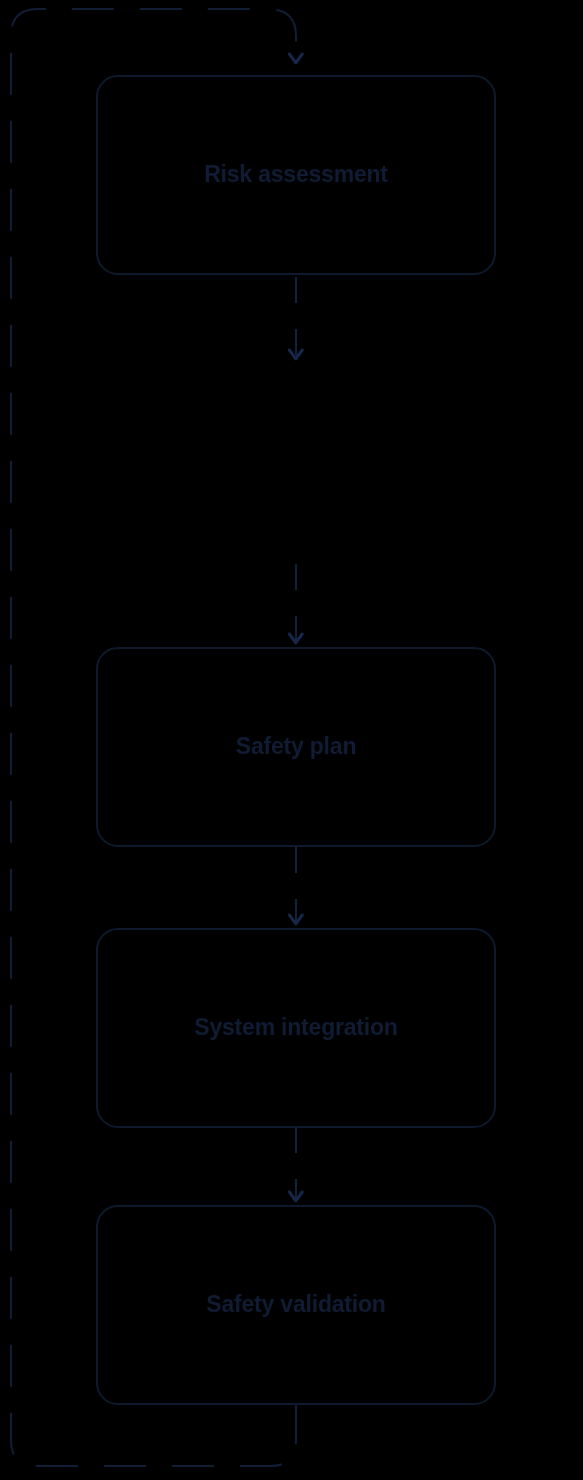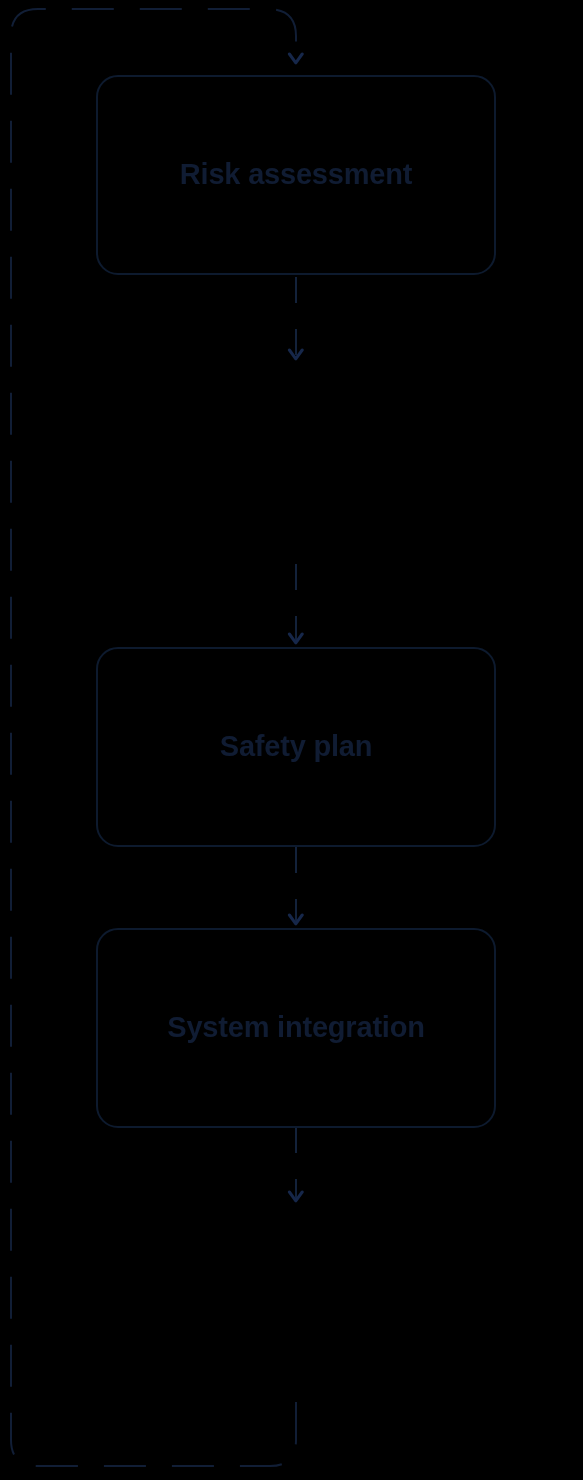--- a/index.html
+++ b/index.html
@@ -35,21 +35,21 @@
     height: 200px;
     box-sizing: border-box;
     border: 2px solid #0d1a2e;
     border-radius: 22px;
     background: #000000;
     display: flex;
     align-items: center;
     justify-content: center;
   }
   .node-label {
-    font-size: 29px;
+    font-size: 23px;
     font-weight: 700;
     letter-spacing: -0.2px;
     color: #101c33;
     text-align: center;
     white-space: nowrap;
     line-height: 1.1;
   }
   #node-0 { top: 75px; }
   #node-1 { top: 363px; }
   #node-2 { top: 647px; }
@@ -97,14 +97,17 @@
 
 
   <div class="node" id="node-3">
     <span class="node-label">System integration</span>
   </div>
 
   <div class="node" id="node-2">
     <span class="node-label">Safety plan</span>
   </div>
 
+  <div class="node" id="node-4">
+    <span class="node-label">Safety validation</span>
+  </div>
 
 </div>
 
 </body></html>

